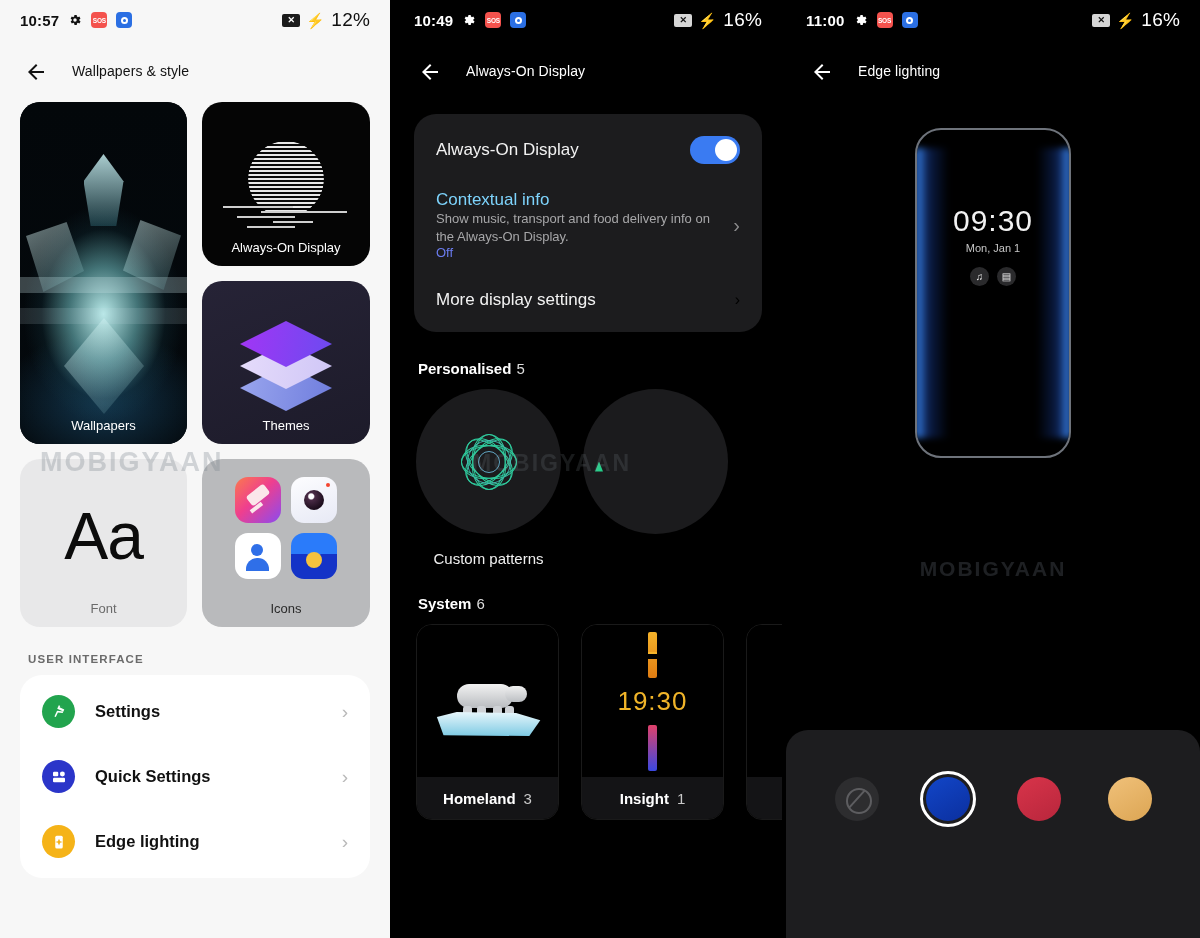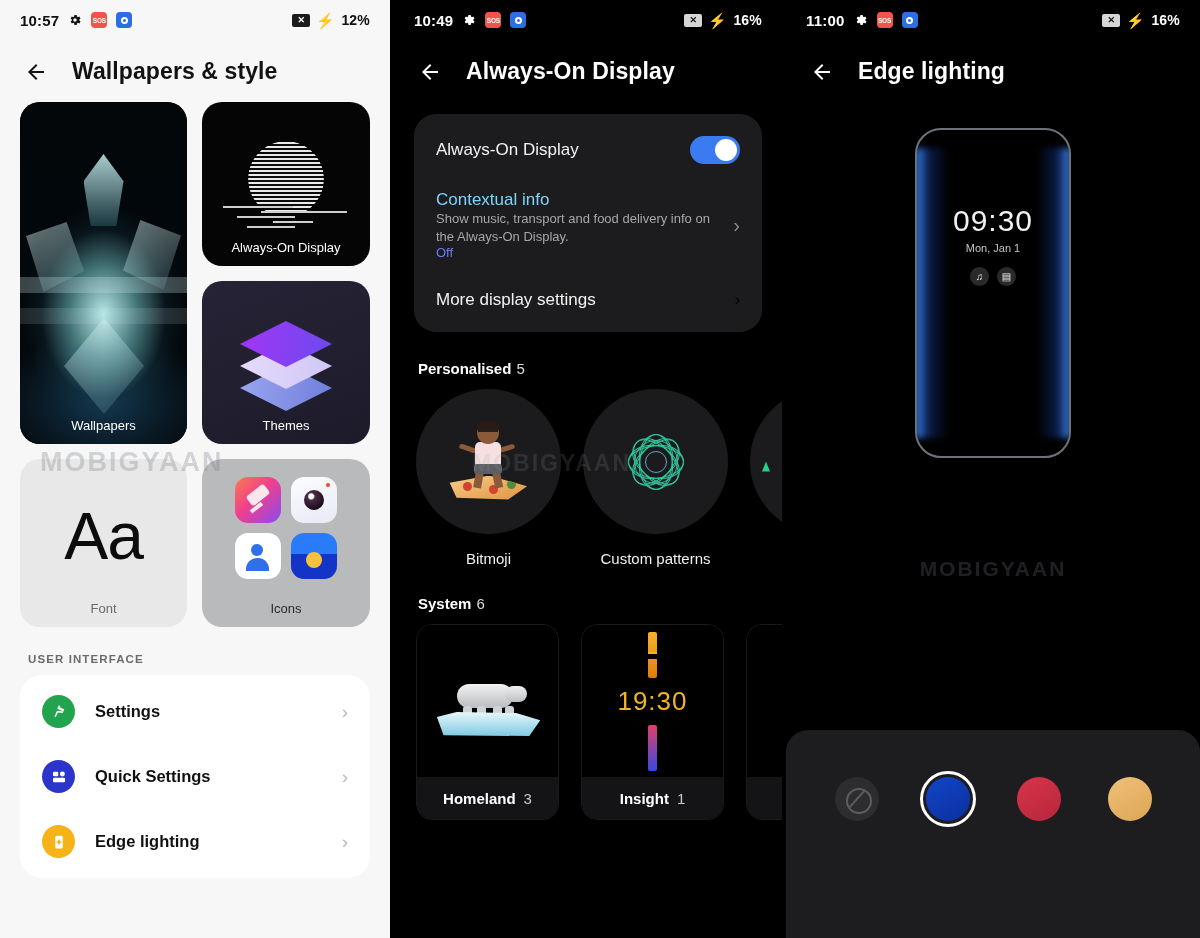--- a/index.html
+++ b/index.html
@@ -25,26 +25,26 @@
   .ic-blue i { width:7px; height:7px; border-radius:50%; background:#fff; display:block; position:relative; }
   .ic-blue i:after { content:""; position:absolute; inset:2px; border-radius:50%; background:#2b6fe3; }
   .ic-xbox { width:18px; height:13px; border-radius:2px; display:flex; align-items:center; justify-content:center; font-size:9px; font-weight:700; }
   .ic-bolt { font-size:15px; color:#4b5df0; line-height:1; }
   .light .ic-xbox { background:#1b1b1b; color:#fff; }
   .light .sb-time, .light .sb-pct { color:#101010; }
   .light .ic-gear path { fill:#101010; }
   .dark .ic-xbox { background:#d6d6d6; color:#111; }
   .dark .sb-time, .dark .sb-pct { color:#fff; }
   .dark .ic-gear path { fill:#fff; }
-  .sb-pct { font-size:14px; font-weight:700; }
+  .sb-pct { font-size:19px; font-weight:400; }
 
   
   .appbar { display:flex; align-items:center; gap:22px; padding:0 24px; height:62px; }
   .back { width:26px; height:22px; flex:0 0 26px; cursor:pointer; }
-  .apptitle { font-size:23px; font-weight:700; letter-spacing:.1px; }
+  .apptitle { font-size:14px; font-weight:400; letter-spacing:.1px; }
   .light .apptitle { color:#121212; }
   .dark .apptitle { color:#fff; }
 
   
   .grid { padding:0 20px; display:flex; gap:15px; }
   .col { display:flex; flex-direction:column; gap:15px; }
   .col-l { width:167px; }
   .col-r { width:168px; }
 
   .tile { border-radius:20px; position:relative; overflow:hidden; cursor:pointer; }
@@ -402,37 +402,20 @@
         <span class="t">More display settings</span>
         <span class="chev2">›</span>
       </div>
     </div>
 
     <div class="sec2">
       <span>Personalised</span><b>5</b>
     </div>
 
     <div class="circ-row">
-      <div class="circ-item">
-        <div class="circ">
-          <div class="bm">
-            <div class="pizza2"></div>
-            <div class="bm-arm l"></div>
-              <div class="bm-arm r"></div>
-            <div class="bm-leg l"></div>
-              <div class="bm-leg r"></div>
-            <div class="bm-body"></div>
-            <div class="bm-short"></div>
-            <div class="bm-head"></div>
-            <div class="bm-hair"></div>
-            <div class="bm-gl"></div>
-          </div>
-        </div>
-        <div class="circ-cap">Bitmoji</div>
-      </div>
 
       <div class="circ-item">
         <div class="circ">
           <div class="mandala">
             <i style="transform:rotate(0deg)"></i>
               <i style="transform:rotate(45deg)"></i>
             <i style="transform:rotate(90deg)"></i>
               <i style="transform:rotate(135deg)"></i>
             <i style="transform:rotate(180deg)"></i>
               <i style="transform:rotate(225deg)"></i>

